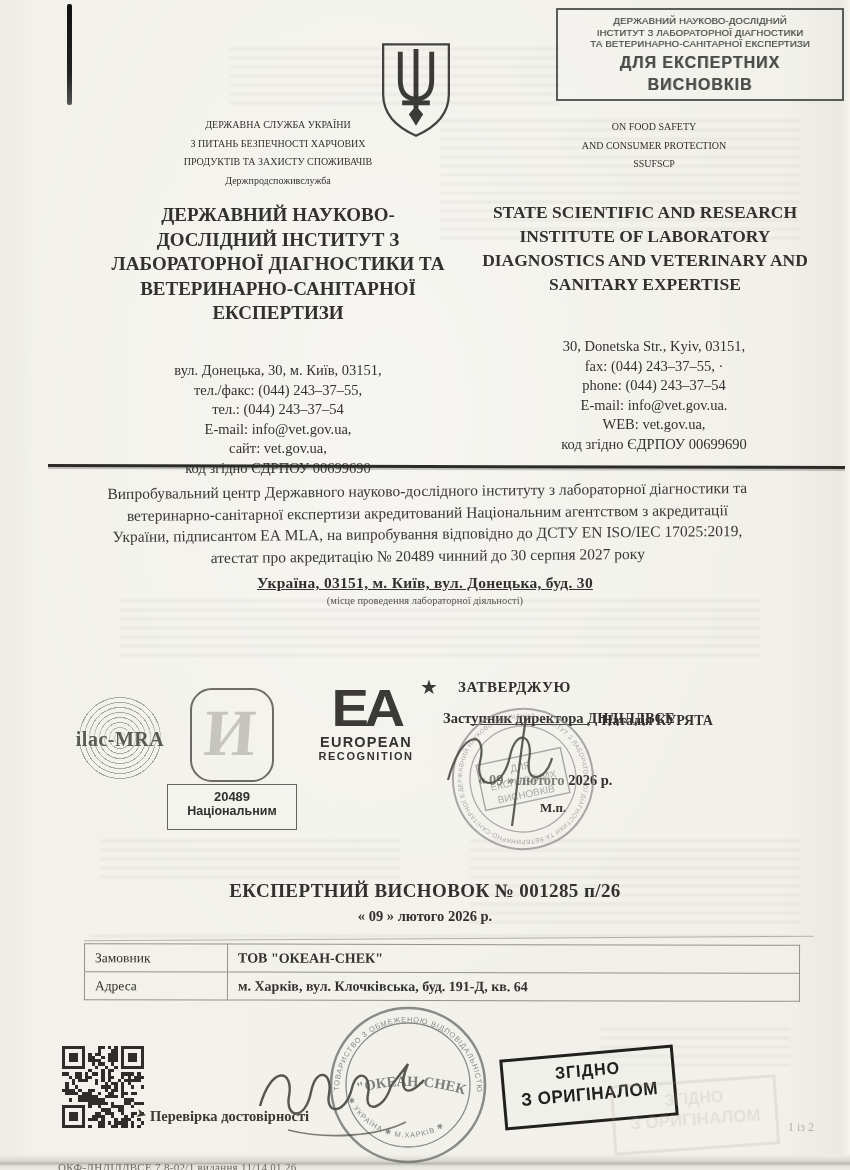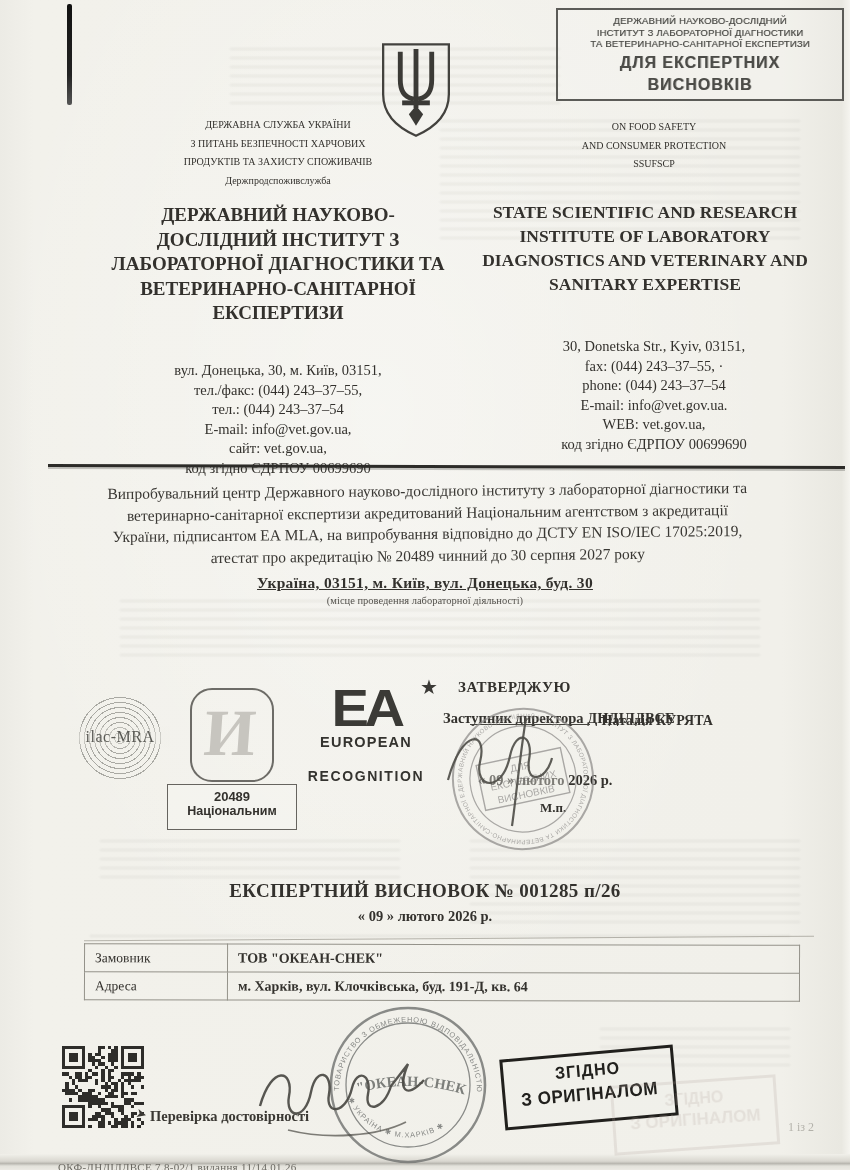--- a/index.html
+++ b/index.html
@@ -46,31 +46,31 @@
   .accred{left:55px;top:480px;width:745px;font-size:15.5px;line-height:21.5px;transform:rotate(-.55deg);color:#3a3834;}
 
   .loc-addr{left:225px;top:574px;width:400px;font-weight:bold;font-size:15.5px;text-decoration:underline;letter-spacing:.3px;}
   .loc-note{left:225px;top:595px;width:400px;font-size:10.5px;color:#55534e;}
 
   
   .ilac{left:78px;top:696px;width:84px;height:84px;border-radius:50%;
     background:repeating-radial-gradient(circle at 50% 50%, rgba(120,120,114,.75) 0 1px, rgba(0,0,0,0) 1px 5px);
     opacity:.8;}
   .ilac-band{left:70px;top:726px;width:100px;height:22px;background:linear-gradient(rgba(241,240,234,.2),rgba(241,240,234,.55),rgba(241,240,234,.2));}
-  .ilac-label{left:66px;top:728px;width:108px;font-size:16px;font-weight:normal;color:#5a5a55;letter-spacing:.5px;}
+  .ilac-label{left:66px;top:728px;width:108px;font-size:20px;font-weight:bold;color:#5a5a55;letter-spacing:.5px;}
   .naau{left:190px;top:688px;width:80px;height:90px;border:2.5px solid #55544f;border-radius:22px;opacity:.85;}
   .naau-letter{left:190px;top:690px;width:80px;font-size:66px;line-height:86px;color:#c7c5bf;font-weight:bold;transform:skewX(-4deg);}
   .scope-box{left:167px;top:784px;width:128px;height:40px;border:1.5px solid #66645f;padding-top:4px;background:rgba(255,255,255,.15);}
   .scope-box .n{font-size:13px;font-weight:bold;}
   .scope-box .t{font-size:12.5px;font-weight:bold;}
   .ea{left:306px;top:684px;width:120px;}
   .ea-word{font-size:52px;font-weight:900;letter-spacing:-4px;line-height:48px;color:#3b3a36;transform:scaleX(1.08);}
   .ea-star{position:absolute;left:86px;top:-9px;font-size:20px;color:#3b3a36;}
   .ea-sub1{font-size:14.5px;font-weight:bold;letter-spacing:1.2px;color:#34332f;margin-top:2px;}
-  .ea-sub2{font-size:14px;font-weight:bold;letter-spacing:1.6px;color:#34332f;margin-top:18px;}
+  .ea-sub2{font-size:11px;font-weight:bold;letter-spacing:1.6px;color:#34332f;}
 
   
   .approve-title{left:458px;top:679px;width:200px;font-weight:bold;font-size:15px;letter-spacing:.5px;}
   .approve-pos{left:443px;top:710px;width:380px;font-weight:bold;font-size:14.5px;}
   .approve-name-row{left:470px;top:712px;width:340px;font-size:14px;font-weight:bold;}
   .sig-line{display:inline-block;width:120px;border-bottom:1.5px solid #45443f;height:12px;margin-right:8px;}
   .approve-date{left:478px;top:772px;width:260px;font-weight:bold;font-size:14.5px;}
   .approve-mp{left:540px;top:800px;width:60px;font-weight:bold;font-size:13px;}
   .stamp-top{left:438px;top:694px;}
   .sig-top{left:430px;top:700px;}

